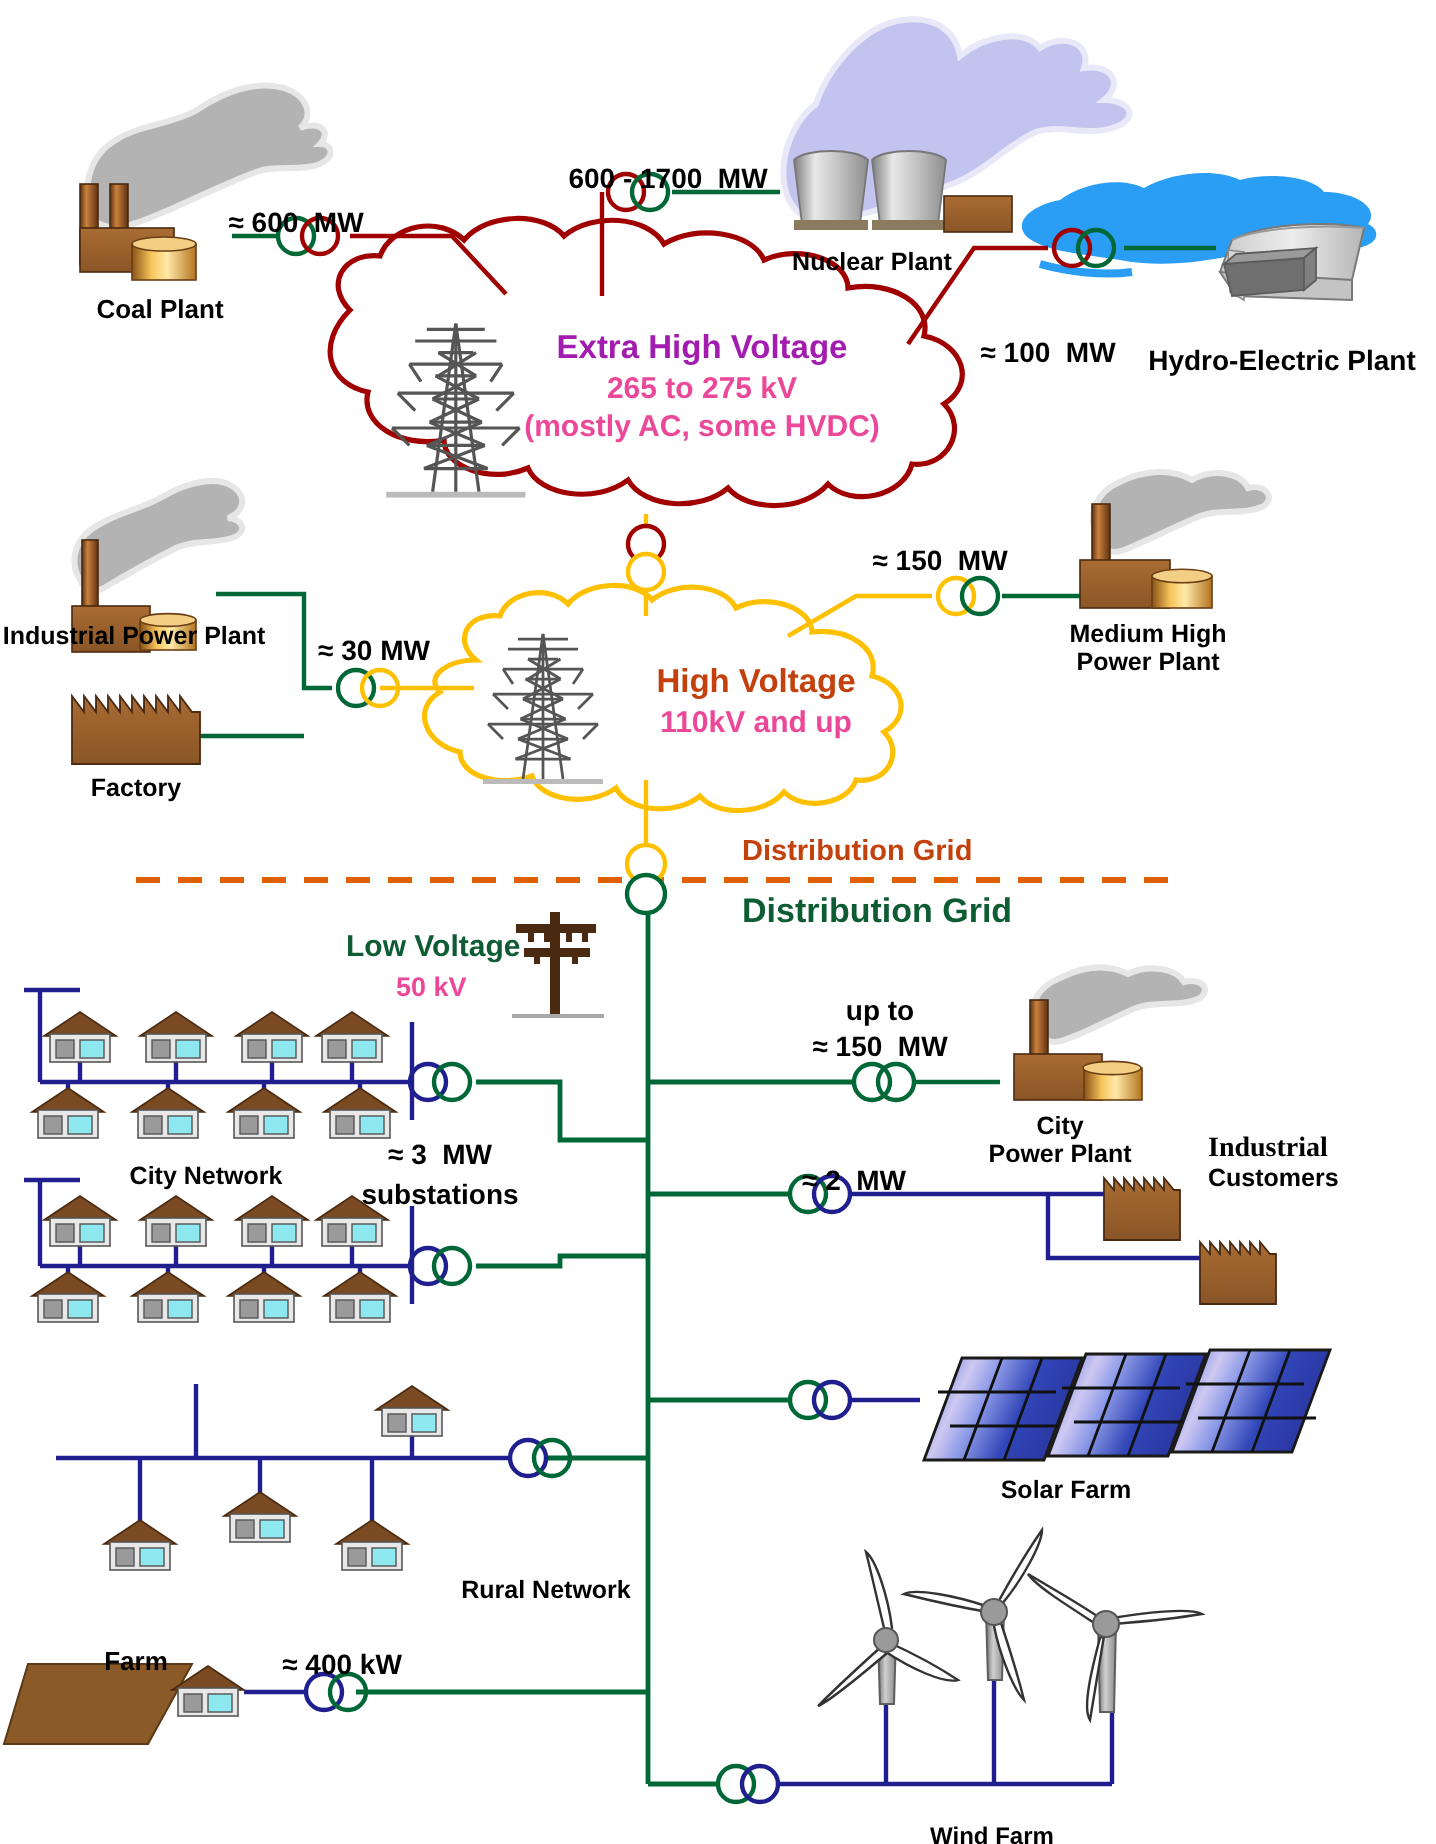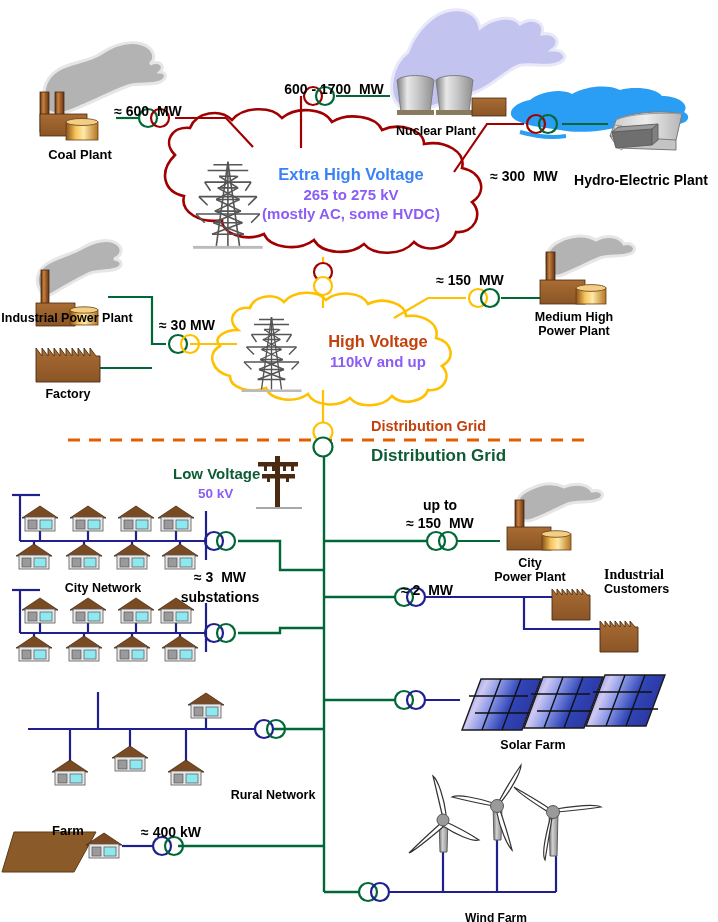--- a/index.html
+++ b/index.html
@@ -1,22 +1,22 @@
 <!DOCTYPE html>
 <html><head>
 <meta charset="utf-8">
 <style>
   html,body{margin:0;padding:0;background:#ffffff;}
   body{width:718px;height:922px;font-family:"Liberation Sans",sans-serif;}
   #stage{position:relative;width:718px;height:922px;overflow:hidden;background:#fff;}
   #stage svg{position:absolute;left:0;top:0;}
   .lbl{position:absolute;font-family:"Liberation Sans",sans-serif;font-weight:bold;color:#000;white-space:pre;line-height:1.15;}
   .lbl.c{text-align:center;transform:translateX(-50%);}
-  .t-red{color:#3b82f6;}
-  .t-grey{color:#8b5cf6;}
+  .t-red{color:#a21caf;}
+  .t-grey{color:#ec4899;}
   .t-yellow{color:#c2410c;}
   .t-dgreen{color:#0d5c33;}
 </style>
 </head>
 <body>
 
 <div id="stage">
 
 <svg width="718" height="922" viewBox="0 0 718 922">
   <defs>
@@ -571,21 +571,21 @@
         </g>
   </g>
 </svg>
 
 <div class="lbl c" style="left:148px;top:103px;font-size:14px;">≈ 600  MW</div>
 <div class="lbl c" style="left:80px;top:148px;font-size:13px;">Coal Plant</div>
 
 <div class="lbl c" style="left:334px;top:81px;font-size:14px;">600 - 1700  MW</div>
 <div class="lbl c" style="left:436px;top:124px;font-size:12.5px;">Nuclear Plant</div>
 
-<div class="lbl c" style="left:524px;top:168px;font-size:14px;">≈ 300  MW</div>
+<div class="lbl c" style="left:524px;top:168px;font-size:14px;">≈ 100  MW</div>
 <div class="lbl c" style="left:641px;top:172px;font-size:14px;">Hydro-Electric Plant</div>
 
 <div class="lbl c t-red" style="left:351px;top:165px;font-size:16.5px;">Extra High Voltage</div>
 <div class="lbl c t-grey" style="left:351px;top:186px;font-size:15px;">265 to 275 kV</div>
 <div class="lbl c t-grey" style="left:351px;top:205px;font-size:15px;">(mostly AC, some HVDC)</div>
 
 <div class="lbl c" style="left:67px;top:311px;font-size:12.5px;">Industrial Power Plant</div>
 <div class="lbl c" style="left:68px;top:387px;font-size:12.5px;">Factory</div>
 <div class="lbl c" style="left:187px;top:317px;font-size:14px;">≈ 30 MW</div>
 

